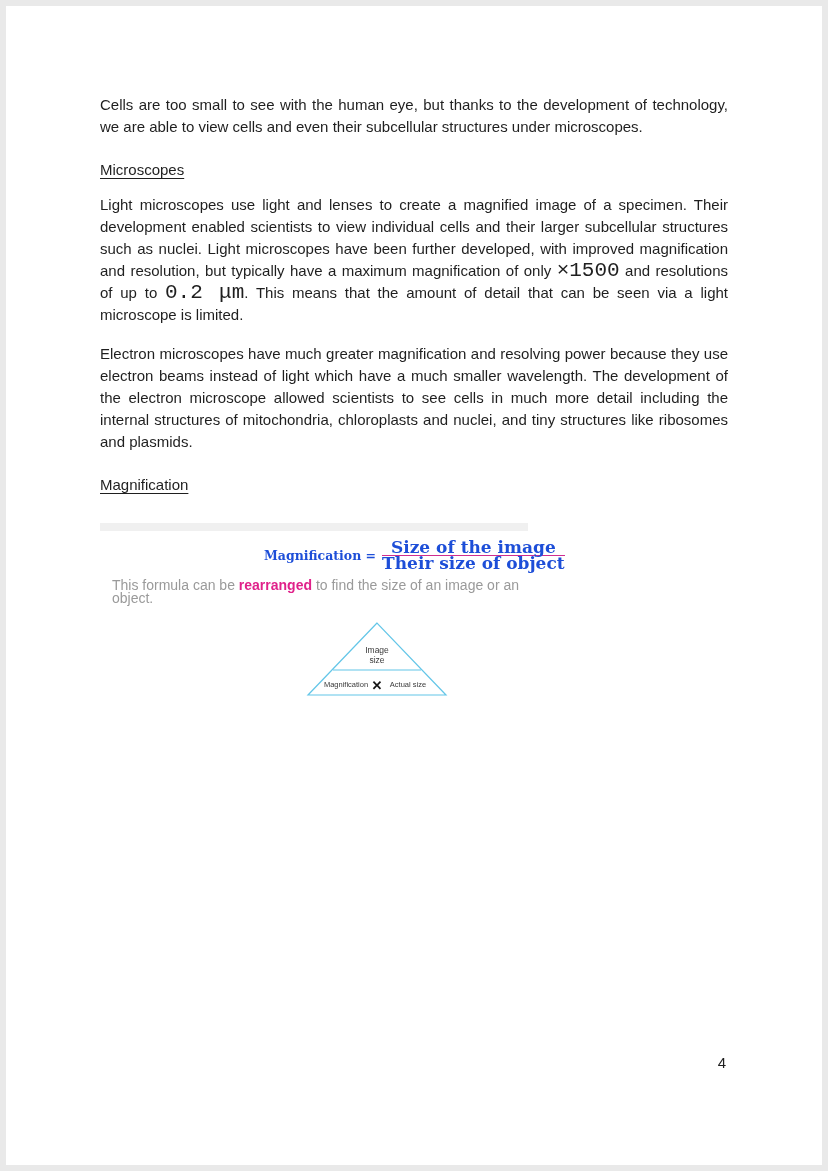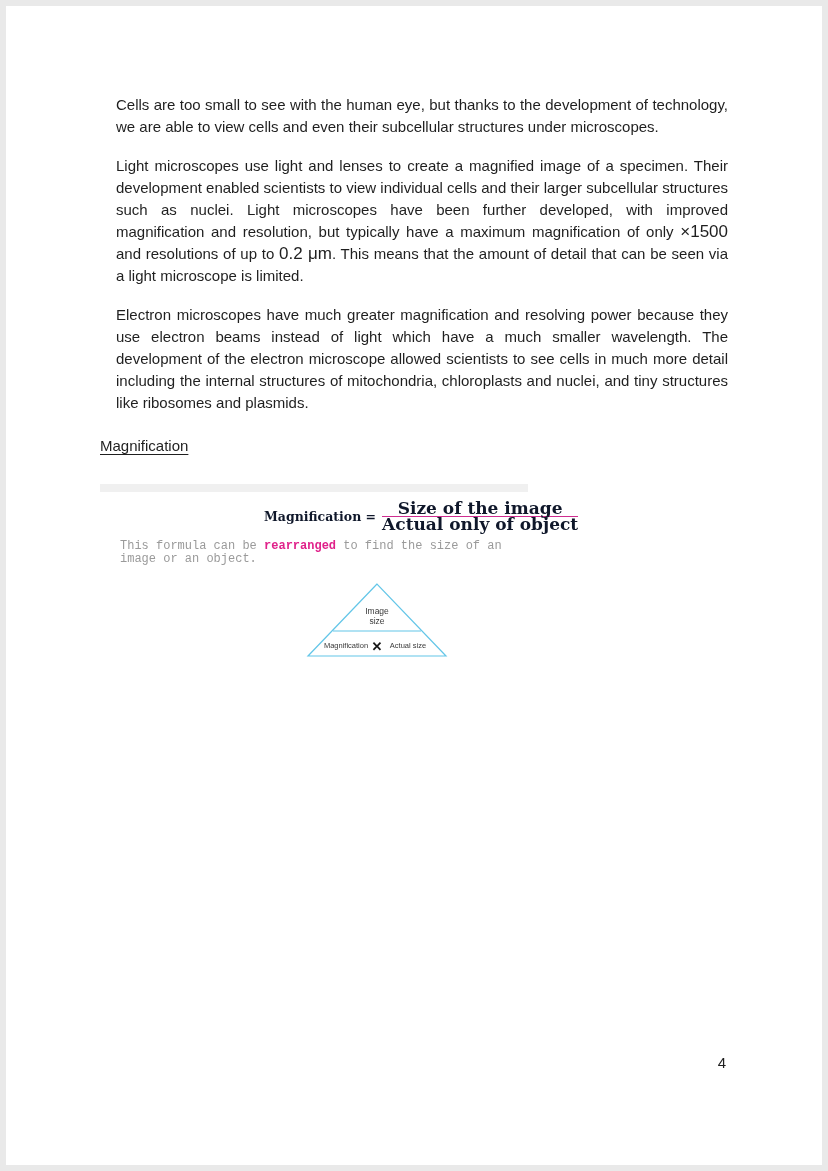--- a/index.html
+++ b/index.html
@@ -17,78 +17,77 @@
   }
   .content{
     position:absolute;
     left:94px;top:88px;
     width:628px;
     color:#1f1f1f;
     font-size:15px;
     line-height:22px;
   }
   p.body-para{
-    margin:0 0 17px 16px;
+    margin:0 0 17px 0;
     text-align:justify;
   }
   .heading{
     display:inline-block;
     margin:4px 0 13px 0;
     font-size:15px;
     text-decoration:underline;
     text-underline-offset:3px;
   }
   .heading-wrap{margin:0;}
   .math-serif{
-    font-family:Liberation Sans, sans-serif;
-    font-size:17px;
+    font-family:Liberation Mono, monospace;
+    font-size:21px;
   }
   
   .figure{
     margin-top:14px;
     width:430px;
     position:relative;
   }
   .figure-topband{
     height:8px;
     width:428px;
     background:#f0f0f0;
   }
   .formula-row{
     display:flex;
     align-items:center;
     margin:10px 0 8px 164px;
     font-family:"DejaVu Serif", serif;
     font-weight:bold;
     font-size:12.5px;
-    color:#0f172a;
+    color:#1d4ed8;
     white-space:nowrap;
   }
   .frac{
     display:inline-block;
     text-align:center;
     margin-left:6px;
     font-size:17px;
     line-height:13px;
   }
   .frac .num{
     display:block;
     border-bottom:1.4px solid #cf2d90;
     padding:0 3px 1px 3px;
   }
   .frac .den{
     display:block;
     padding-top:1px;
   }
   .fig-note{
-    margin:9px 0 0 20px;
-    font-size:12px;
+    margin:9px 0 0 12px;
+    font-size:14px;
     line-height:13px;
     color:#9a9a9a;
-    font-family:Liberation Mono, monospace;
   }
   .fig-note .hl{
     color:#e0218a;
     font-weight:bold;
   }
   .triangle-wrap{
     margin:16px 0 0 206px;
     width:142px;
     height:76px;
   }
@@ -101,38 +100,41 @@
   }
 </style>
 </head>
 <body>
 
 <div class="page">
   <div class="content">
 
     <p class="body-para">Cells are too small to see with the human eye, but thanks to the development of technology, we are able to view cells and even their subcellular structures under microscopes.</p>
 
+    <div class="heading-wrap">
+      <span class="heading">Microscopes</span>
+    </div>
 
     <p class="body-para"><span>Light microscopes use light and lenses to create a magnified image of a specimen. Their development enabled scientists to view individual cells and their larger subcellular structures such as nuclei. Light microscopes have been further developed, with improved magnification and resolution, but typically have a maximum magnification of only </span><span class="math-serif">×1500</span><span> and resolutions of up to </span><span class="math-serif">0.2 μm</span><span>. This means that the amount of detail that can be seen via a light microscope is limited.</span></p>
 
     <p class="body-para">Electron microscopes have much greater magnification and resolving power because they use electron beams instead of light which have a much smaller wavelength. The development of the electron microscope allowed scientists to see cells in much more detail including the internal structures of mitochondria, chloroplasts and nuclei, and tiny structures like ribosomes and plasmids.</p>
 
     <div class="heading-wrap">
       <span class="heading">Magnification</span>
     </div>
 
 
     <div class="figure">
       <div class="figure-topband"></div>
 
       <div class="formula-row">
         <span>Magnification =</span>
         <span class="frac">
           <span class="num">Size of the image</span>
-          <span class="den">Actual only of object</span>
+          <span class="den">Their size of object</span>
         </span>
       </div>
 
       <div class="fig-note"><span>This formula can be </span><span class="hl">rearranged</span><span> to find the size of an image or an object.</span></div>
 
 
       <div class="triangle-wrap">
         <svg width="142" height="76" viewBox="0 0 142 76">
           <polygon points="71,2 2,74 140,74" fill="#ffffff" stroke="#63c6e8" stroke-width="1.2"></polygon>
           <line x1="27" y1="49" x2="115" y2="49" stroke="#63c6e8" stroke-width="1.2"></line>

